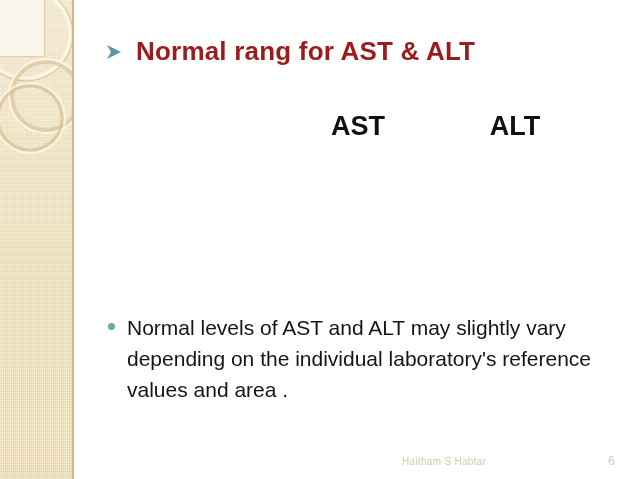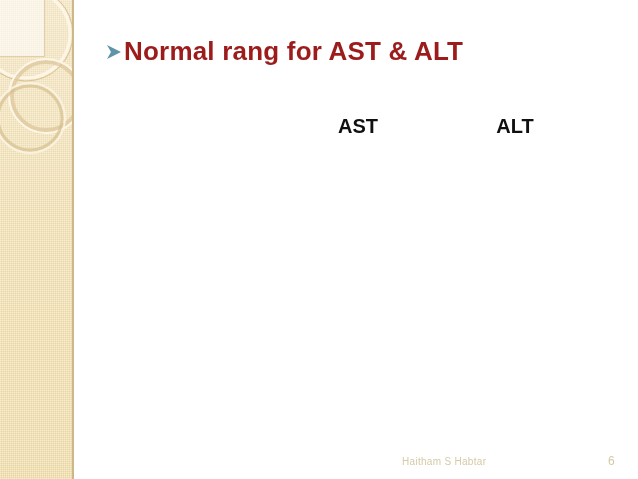--- a/index.html
+++ b/index.html
@@ -63,21 +63,21 @@
     height: 200px;
   }
 
   
   .title-row {
     position: absolute;
     left: 104px;
     top: 36px;
     display: flex;
     align-items: center;
-    gap: 0;
+    gap: 12px;
   }
   .title-bullet {
     width: 20px;
     height: 20px;
     flex: 0 0 auto;
     display: block;
   }
   .title-text {
     font-family: "Liberation Sans", sans-serif;
     font-size: 26px;
@@ -94,21 +94,21 @@
     top: 104px;
     width: 460px;
     border-collapse: collapse;
   }
   .range-table td, .range-table th {
     padding: 0;
     border: none;
     height: 45px;
     vertical-align: middle;
     font-family: "Liberation Sans", sans-serif;
-    font-size: 20px;
+    font-size: 27px;
     color: #101010;
   }
   .col-label  { width: 146px; text-align: center; font-weight: bold; }
   .col-ast    { width: 168px; text-align: center; }
   .col-alt    { width: 146px; text-align: center; }
   .range-table thead th { font-weight: bold; }
   .range-table thead th.blank { }
 
   
   .body-block {
@@ -183,17 +183,21 @@
       <tr>
         <th class="col-label blank"></th>
         <th class="col-ast">AST</th>
         <th class="col-alt">ALT</th>
       </tr>
     </thead>
     <tbody>
     </tbody>
   </table>
 
+  <div class="body-block">
+    <span class="body-bullet"></span>
+    <span class="body-text">Normal levels of AST and ALT may slightly vary depending on the individual laboratory's reference values and area .</span>
+  </div>
 
   <div class="footer-author">Haitham S Habtar</div>
   <div class="footer-page">6</div>
 
 </div>
 
 </body></html>

